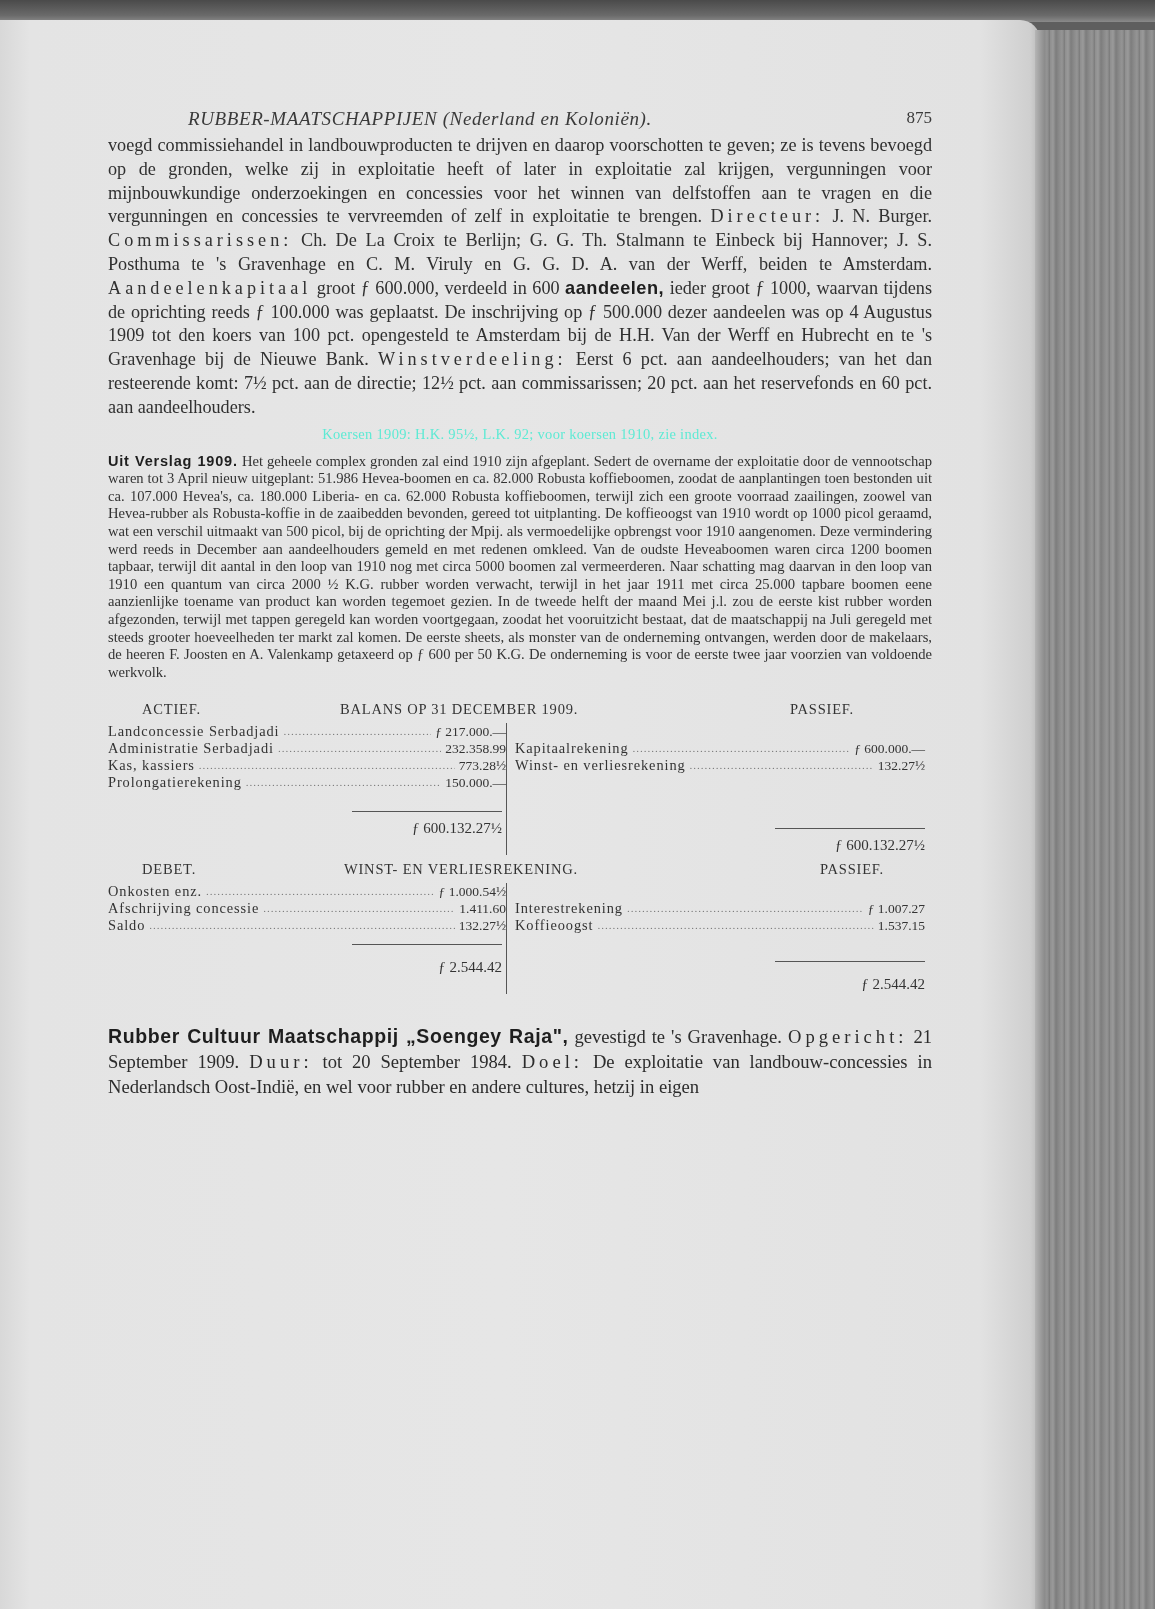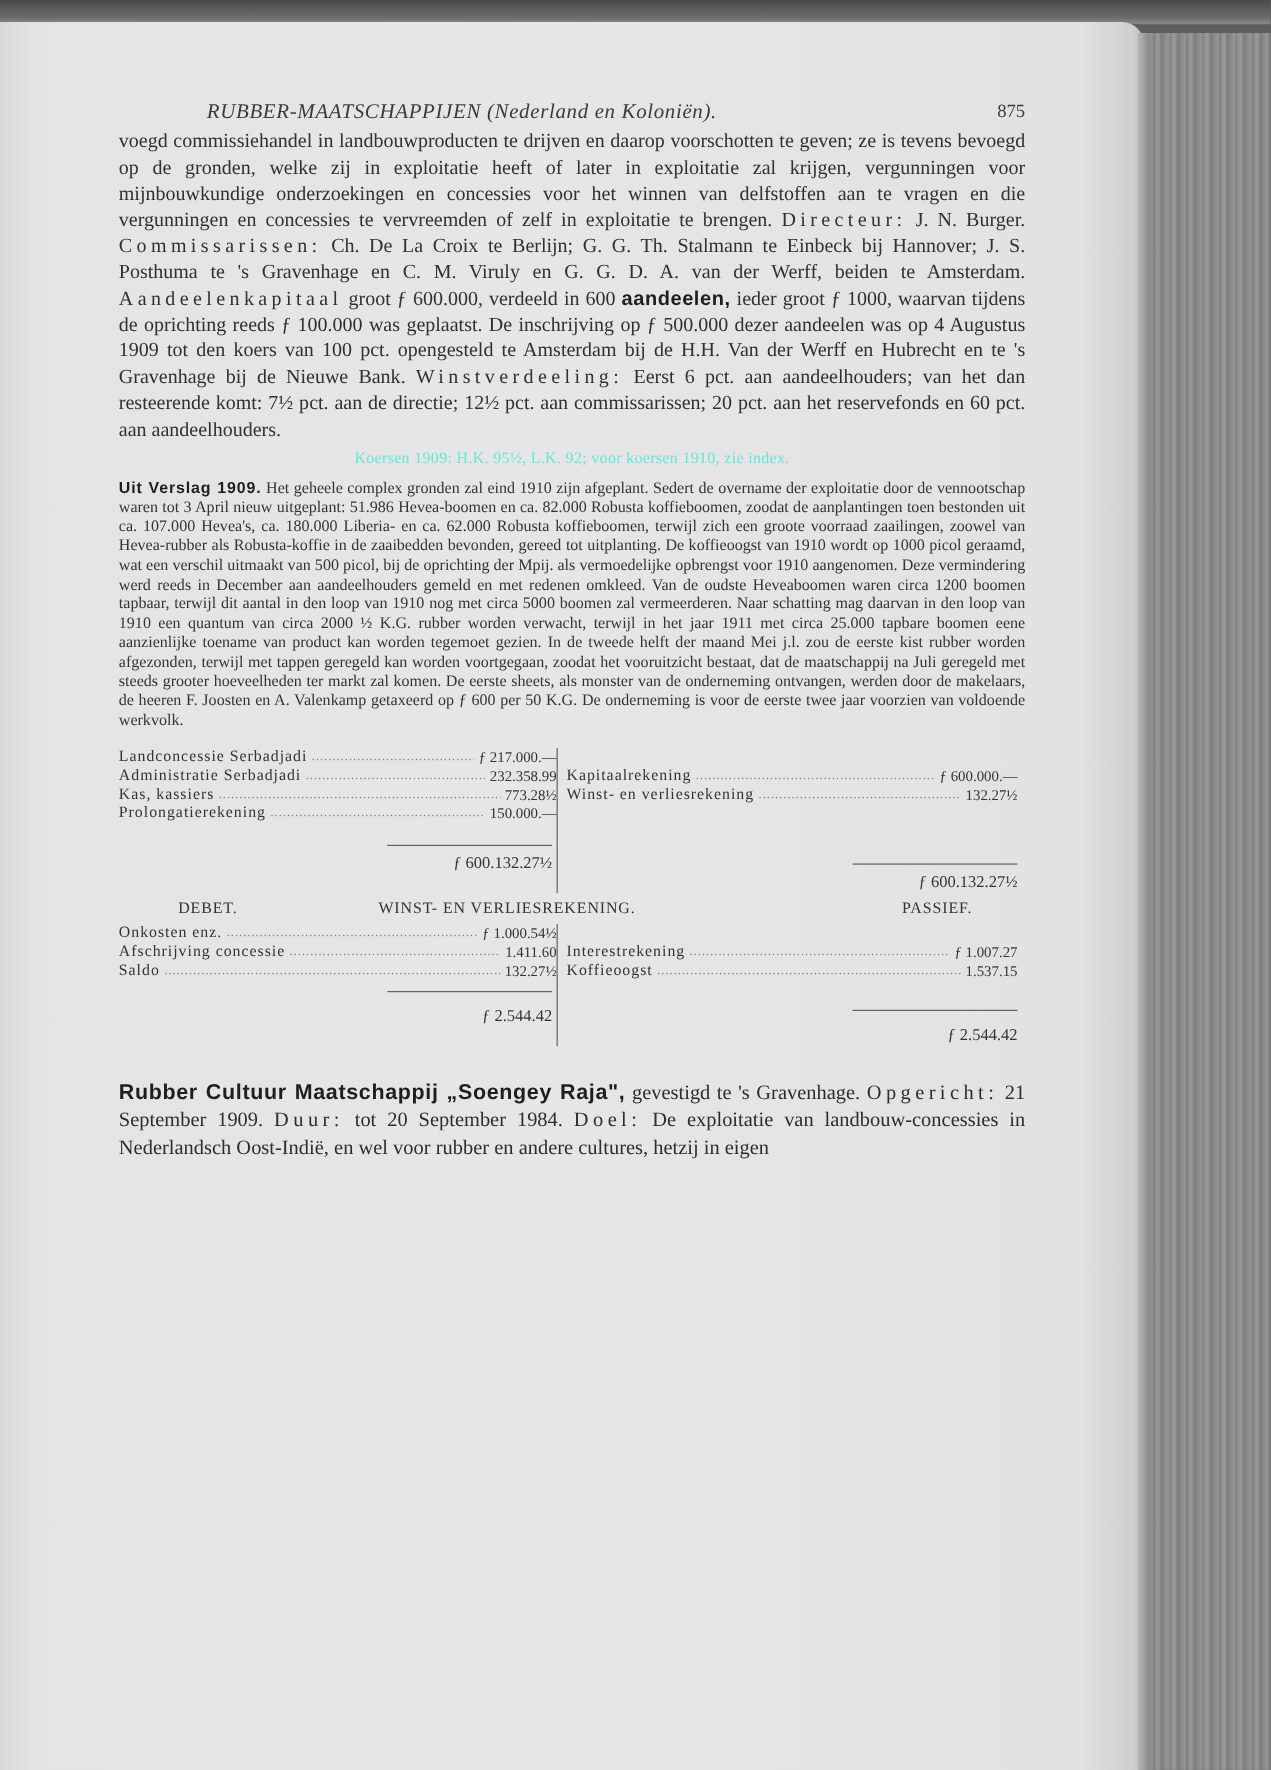--- a/index.html
+++ b/index.html
@@ -20,21 +20,21 @@
   }
   .binding {
     position: absolute; left: 1035px; top: 30px; width: 120px; height: 1579px;
     background: repeating-linear-gradient(90deg, #8e8e8e 0px, #9a9a9a 3px, #7d7d7d 6px, #8a8a8a 9px, #959595 12px, #7a7a7a 15px);
   }
   .binding-shade {
     position: absolute; left: 1035px; top: 30px; width: 10px; height: 1579px;
     background: linear-gradient(90deg, #b5b5b5, #8a8a8a);
   }
 
-  .content { position: absolute; left: 108px; top: 83px; width: 824px; }
+  .content { position: absolute; left: 108px; top: 100px; width: 824px; }
 
   .running-head {
     position: relative; height: 34px;
   }
   .running-head .title {
     position: absolute; left: 80px; top: 8px;
     font-family: "Liberation Serif", serif; font-style: italic;
     font-size: 19px; letter-spacing: 0.6px; color: #3a3a3a;
   }
   .running-head .page-no {
@@ -120,20 +120,25 @@
   </p>
 
   <div class="quote-line">Koersen 1909: H.K. 95½, L.K. 92; voor koersen 1910, zie index.</div>
 
   <p class="report">
     <span class="bold-sans">Uit Verslag 1909.</span>
     <span>Het geheele complex gronden zal eind 1910 zijn afgeplant. Sedert de overname der exploitatie door de vennootschap waren tot 3 April nieuw uitgeplant: 51.986 Hevea-boomen en ca. 82.000 Robusta koffieboomen, zoodat de aanplantingen toen bestonden uit ca. 107.000 Hevea's, ca. 180.000 Liberia- en ca. 62.000 Robusta koffieboomen, terwijl zich een groote voorraad zaailingen, zoowel van Hevea-rubber als Robusta-koffie in de zaaibedden bevonden, gereed tot uitplanting. De koffieoogst van 1910 wordt op 1000 picol geraamd, wat een verschil uitmaakt van 500 picol, bij de oprichting der Mpij. als vermoedelijke opbrengst voor 1910 aangenomen. Deze vermindering werd reeds in December aan aandeelhouders gemeld en met redenen omkleed. Van de oudste Heveaboomen waren circa 1200 boomen tapbaar, terwijl dit aantal in den loop van 1910 nog met circa 5000 boomen zal vermeerderen. Naar schatting mag daarvan in den loop van 1910 een quantum van circa 2000 ½ K.G. rubber worden verwacht, terwijl in het jaar 1911 met circa 25.000 tapbare boomen eene aanzienlijke toename van product kan worden tegemoet gezien. In de tweede helft der maand Mei j.l. zou de eerste kist rubber worden afgezonden, terwijl met tappen geregeld kan worden voortgegaan, zoodat het vooruitzicht bestaat, dat de maatschappij na Juli geregeld met steeds grooter hoeveelheden ter markt zal komen. De eerste sheets, als monster van de onderneming ontvangen, werden door de makelaars, de heeren F. Joosten en A. Valenkamp getaxeerd op ƒ 600 per 50 K.G. De onderneming is voor de eerste twee jaar voorzien van voldoende werkvolk.</span>
   </p>
 
   <div class="fin" style="margin-top:16px;">
+    <div class="heads">
+      <span style="left:34px;">ACTIEF.</span>
+      <span style="left:232px;">BALANS OP 31 DECEMBER 1909.</span>
+      <span style="left:682px;">PASSIEF.</span>
+    </div>
     <div class="cols">
       <div class="left">
         <div class="row">
             <span class="lbl">Landconcessie Serbadjadi</span>
             <span class="dots"></span>
             <span class="amt">ƒ 217.000.—</span>
           </div>
         <div class="row">
             <span class="lbl">Administratie Serbadjadi</span>
             <span class="dots"></span>
@@ -166,21 +171,21 @@
           </div>
         <div style="height:48px"></div>
         <div class="rule"></div>
         <div class="total">ƒ 600.132.27½</div>
       </div>
     </div>
   </div>
 
   <div class="fin" style="margin-top:2px;">
     <div class="heads">
-      <span style="left:34px;margin-left:20px;">DEBET.</span>
+      <span style="left:34px;">DEBET.</span>
       <span style="left:236px;">WINST- EN VERLIESREKENING.</span>
       <span style="left:712px;">PASSIEF.</span>
     </div>
     <div class="cols">
       <div class="left">
         <div class="row">
             <span class="lbl">Onkosten enz.</span>
             <span class="dots"></span>
             <span class="amt">ƒ 1.000.54½</span>
           </div>

